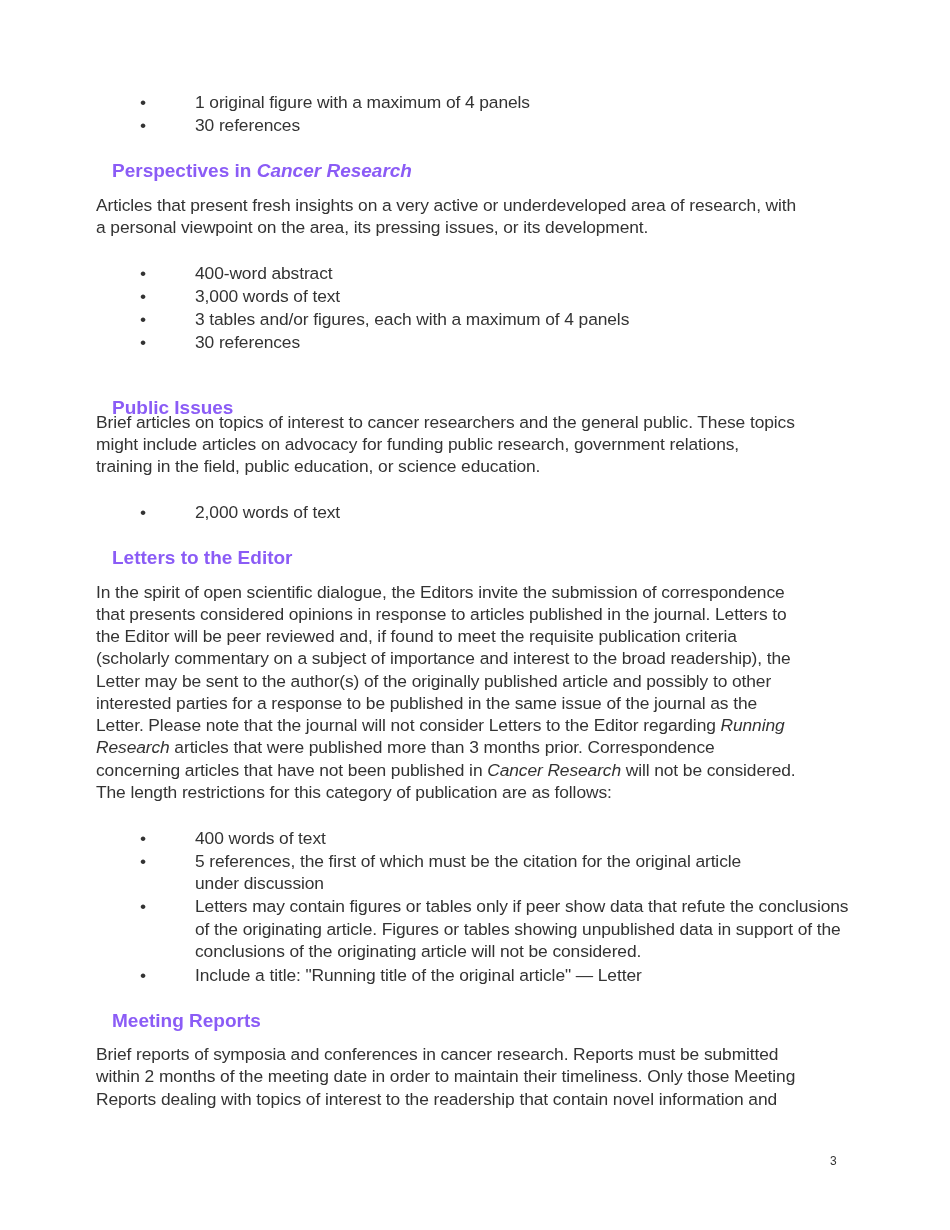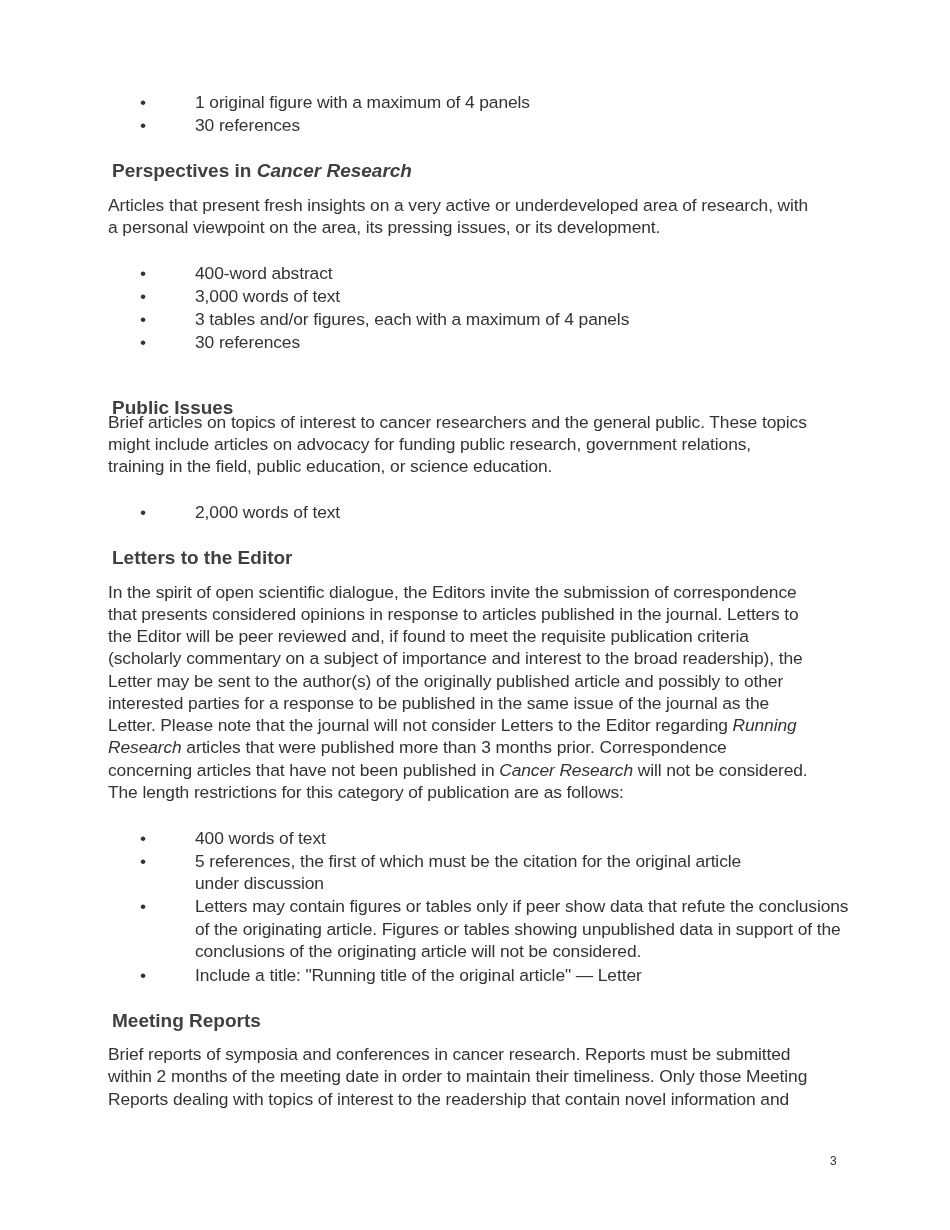--- a/index.html
+++ b/index.html
@@ -1,19 +1,19 @@
 <!DOCTYPE html>
 <html><head>
 <meta charset="utf-8">
 <style>
   html, body { margin: 0; padding: 0; background: #ffffff; }
   body { width: 950px; height: 1230px; position: relative; overflow: hidden;
          font-family: "Liberation Sans", sans-serif; color: #333333; }
-  .line { position: absolute; left: 108px; font-size: 17.4px; line-height: 22.5px; white-space: nowrap; letter-spacing: -0.1px; }
-  .h { position: absolute; left: 112px; font-size: 19px; font-weight: bold; line-height: 24px; white-space: nowrap; color: #404040; }
+  .line { position: absolute; left: 96px; font-size: 17.4px; line-height: 22.5px; white-space: nowrap; letter-spacing: -0.1px; }
+  .h { position: absolute; left: 112px; font-size: 19px; font-weight: bold; line-height: 24px; white-space: nowrap; color: #8b5cf6; }
   .bullet { position: absolute; left: 140px; font-size: 17.4px; line-height: 22.5px; }
   .bline { position: absolute; left: 167px; font-size: 17.4px; line-height: 22.5px; white-space: nowrap; letter-spacing: -0.1px; margin-left: 28px; }
   .page-num { position: absolute; left: 830px; top: 1154px; font-size: 12px; color: #333; }
   em { font-style: italic; }
 </style>
 </head>
 <body>
 
 <div>
 

